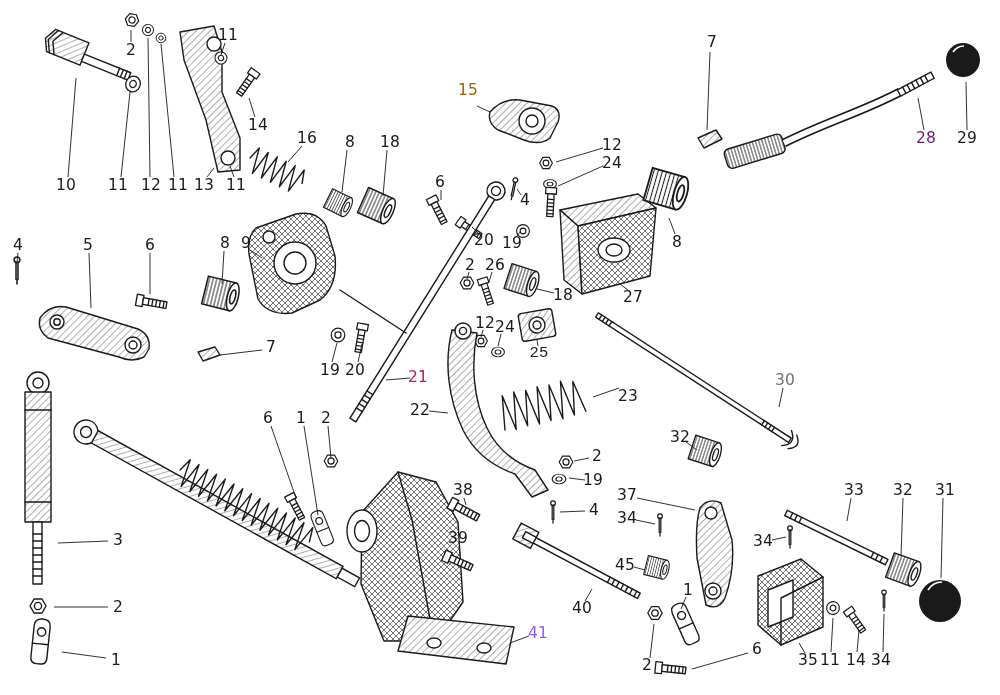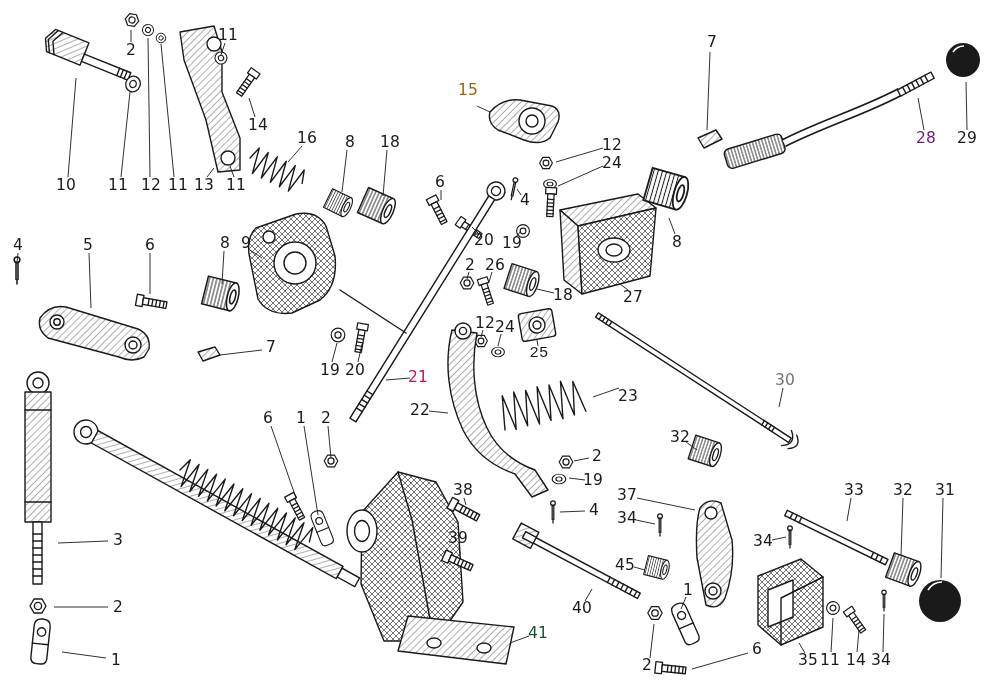--- a/index.html
+++ b/index.html
@@ -401,21 +401,21 @@
       <div class="plabel" style="left: 118px; top: 540px; color: rgb(26, 26, 26);">3</div>
       <div class="plabel" style="left: 118px; top: 607px; color: rgb(26, 26, 26);">2</div>
       <div class="plabel" style="left: 116px; top: 660px; color: rgb(26, 26, 26);">1</div>
       <div class="plabel" style="left: 268px; top: 418px; color: rgb(26, 26, 26);">6</div>
       <div class="plabel" style="left: 301px; top: 418px; color: rgb(26, 26, 26);">1</div>
       <div class="plabel" style="left: 326px; top: 418px; color: rgb(26, 26, 26);">2</div>
       <div class="plabel" style="left: 463px; top: 490px; color: rgb(26, 26, 26);">38</div>
       <div class="plabel" style="left: 458px; top: 538px; color: rgb(26, 26, 26);">39</div>
       <div class="plabel" style="left: 594px; top: 510px; color: rgb(26, 26, 26);">4</div>
       <div class="plabel" style="left: 582px; top: 608px; color: rgb(26, 26, 26);">40</div>
-      <div class="plabel" style="left: 538px; top: 633px; color: #14532d;">41</div>
+      <div class="plabel" style="left: 538px; top: 633px; color: #8b5cf6;">41</div>
       <div class="plabel" style="left: 627px; top: 495px; color: rgb(26, 26, 26);">37</div>
       <div class="plabel" style="left: 627px; top: 518px; color: rgb(26, 26, 26);">34</div>
       <div class="plabel" style="left: 625px; top: 565px; color: rgb(26, 26, 26);">45</div>
       <div class="plabel" style="left: 688px; top: 590px; color: rgb(26, 26, 26);">1</div>
       <div class="plabel" style="left: 647px; top: 665px; color: rgb(26, 26, 26);">2</div>
       <div class="plabel" style="left: 757px; top: 649px; color: rgb(26, 26, 26);">6</div>
       <div class="plabel" style="left: 854px; top: 490px; color: rgb(26, 26, 26);">33</div>
       <div class="plabel" style="left: 903px; top: 490px; color: rgb(26, 26, 26);">32</div>
       <div class="plabel" style="left: 945px; top: 490px; color: rgb(26, 26, 26);">31</div>
       <div class="plabel" style="left: 763px; top: 541px; color: rgb(26, 26, 26);">34</div>

